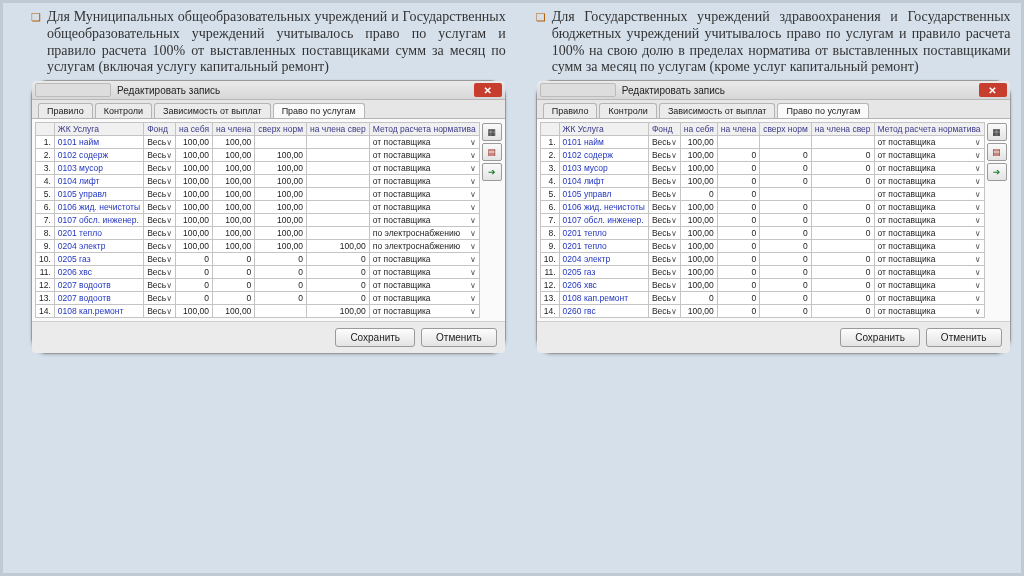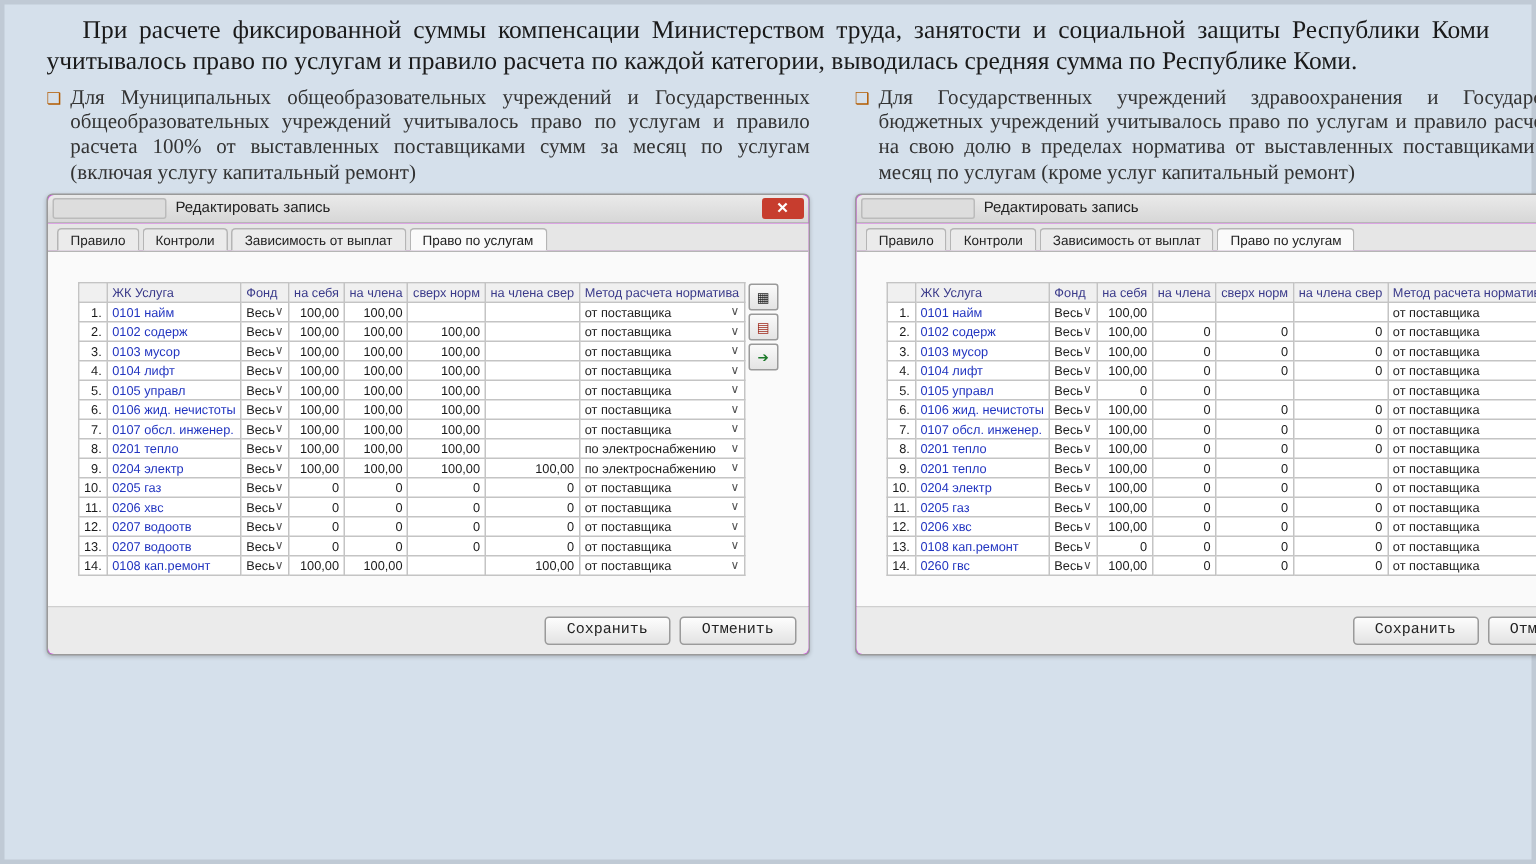--- a/index.html
+++ b/index.html
@@ -52,22 +52,22 @@
     color: #b35b00;
     font-size: 11px;
     margin-right: 6px;
     margin-top: 2px;
   }
 
   
   .window {
     margin-top: 4px;
     border: 1px solid #9a9a9a;
-    border-radius: 4px;
-    background: #d946ef;
+    border-radius: 16px;
+    background: #a3a3a3;
     font-family: Tahoma, Arial, sans-serif;
     font-size: 9px;
     color: #222;
     box-shadow: 0 1px 3px rgba(0,0,0,.2);
   }
   .titlebar {
     height: 18px;
     display: flex;
     align-items: center;
     background: linear-gradient(#eaeaea, #d7d7d7);
@@ -104,21 +104,21 @@
     border-radius: 3px 3px 0 0;
     background: #ebebeb;
     font-size: 9px;
     cursor: pointer;
     text-align: center;
   }
   .tab.active { background: #fafafa; }
   .panel {
     background: #fafafa;
     border-top: 1px solid #b5b5b5;
-    padding: 20px;
+    padding: 3px;
   }
   .tablewrap {
     display: flex;
     align-items: flex-start;
     gap: 2px;
   }
   .sidebtns {
     display: flex; flex-direction: column; gap: 2px;
     padding-top: 1px;
   }
@@ -159,21 +159,20 @@
   }
   .dd-cell .chev {
     font-size: 8px; color: #555;
   }
   .footer {
     display: flex; justify-content: flex-end; gap: 6px;
     padding: 6px 8px;
     border-top: 1px solid #cfcfcf;
     background: #ebebeb;
     border-radius: 0 0 4px 4px;
-    font-family: Liberation Mono, monospace;
   }
   .btn {
     padding: 3px 14px;
     font-size: 10px;
     border: 1px solid #9a9a9a;
     border-radius: 3px;
     background: linear-gradient(#fdfdfd,#e3e3e3);
     cursor: pointer;
   }
   
@@ -183,21 +182,20 @@
   .c-nself { width: 40px; }
   .c-nmemb { width: 42px; }
   .c-norm  { width: 42px; }
   .c-over  { width: 42px; }
   .c-meth  { width: 100px; }
 </style>
 </head>
 <body>
 
 <div class="slide">
-  <p class="lead">При расчете фиксированной суммы компенсации Министерством труда, занятости и социальной защиты Республики Коми учитывалось право по услугам и правило расчета по каждой категории, выводилась средняя сумма по Республике Коми.</p>
 
   <div class="columns">
     <div class="col">
       <div class="bullet">
           <span>Для Муниципальных общеобразовательных учреждений и Государственных общеобразовательных учреждений учитывалось право по услугам и правило расчета 100% от выставленных поставщиками сумм за месяц по услугам (включая услугу капитальный ремонт)</span>
         </div>
       <div class="window" id="win-left">
           <div class="titlebar">
             <div class="tspacer"></div>
             <div class="ttext">Редактировать запись</div>

